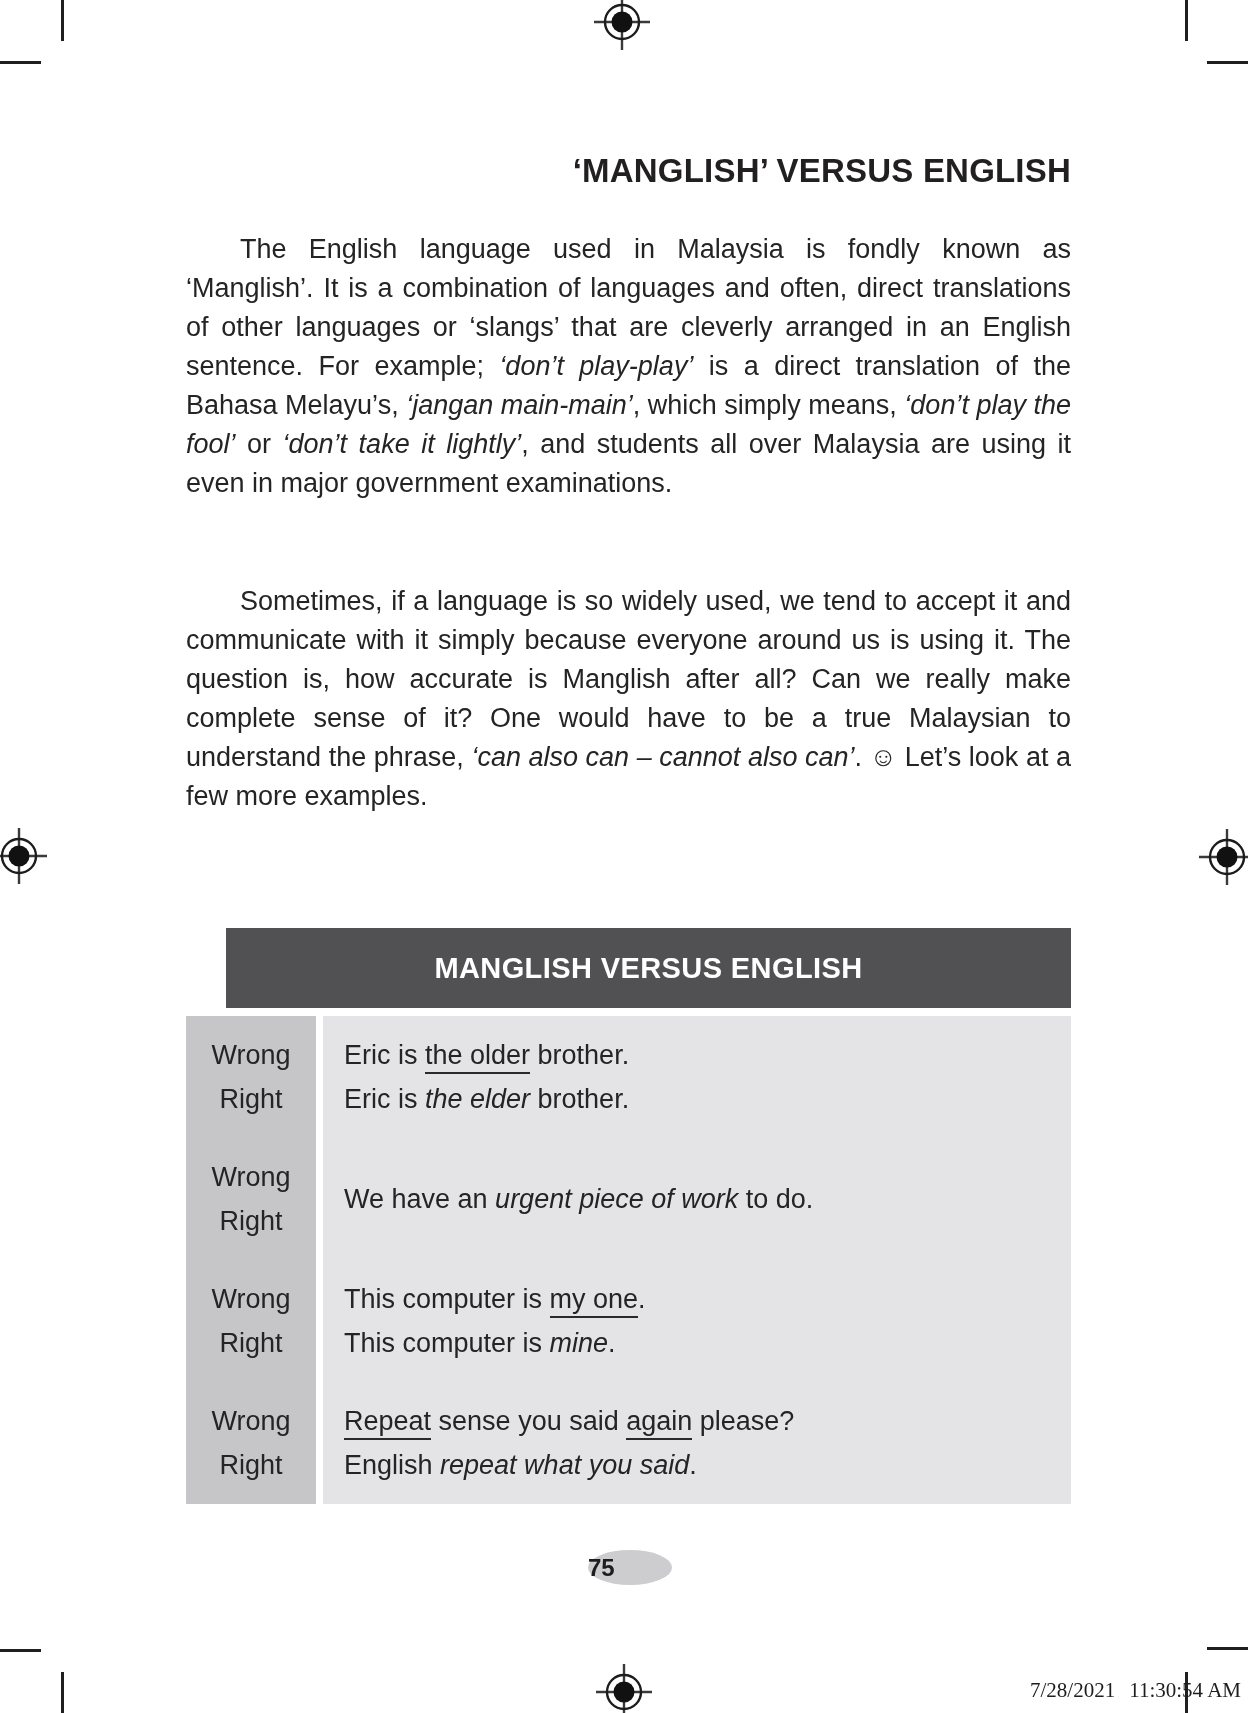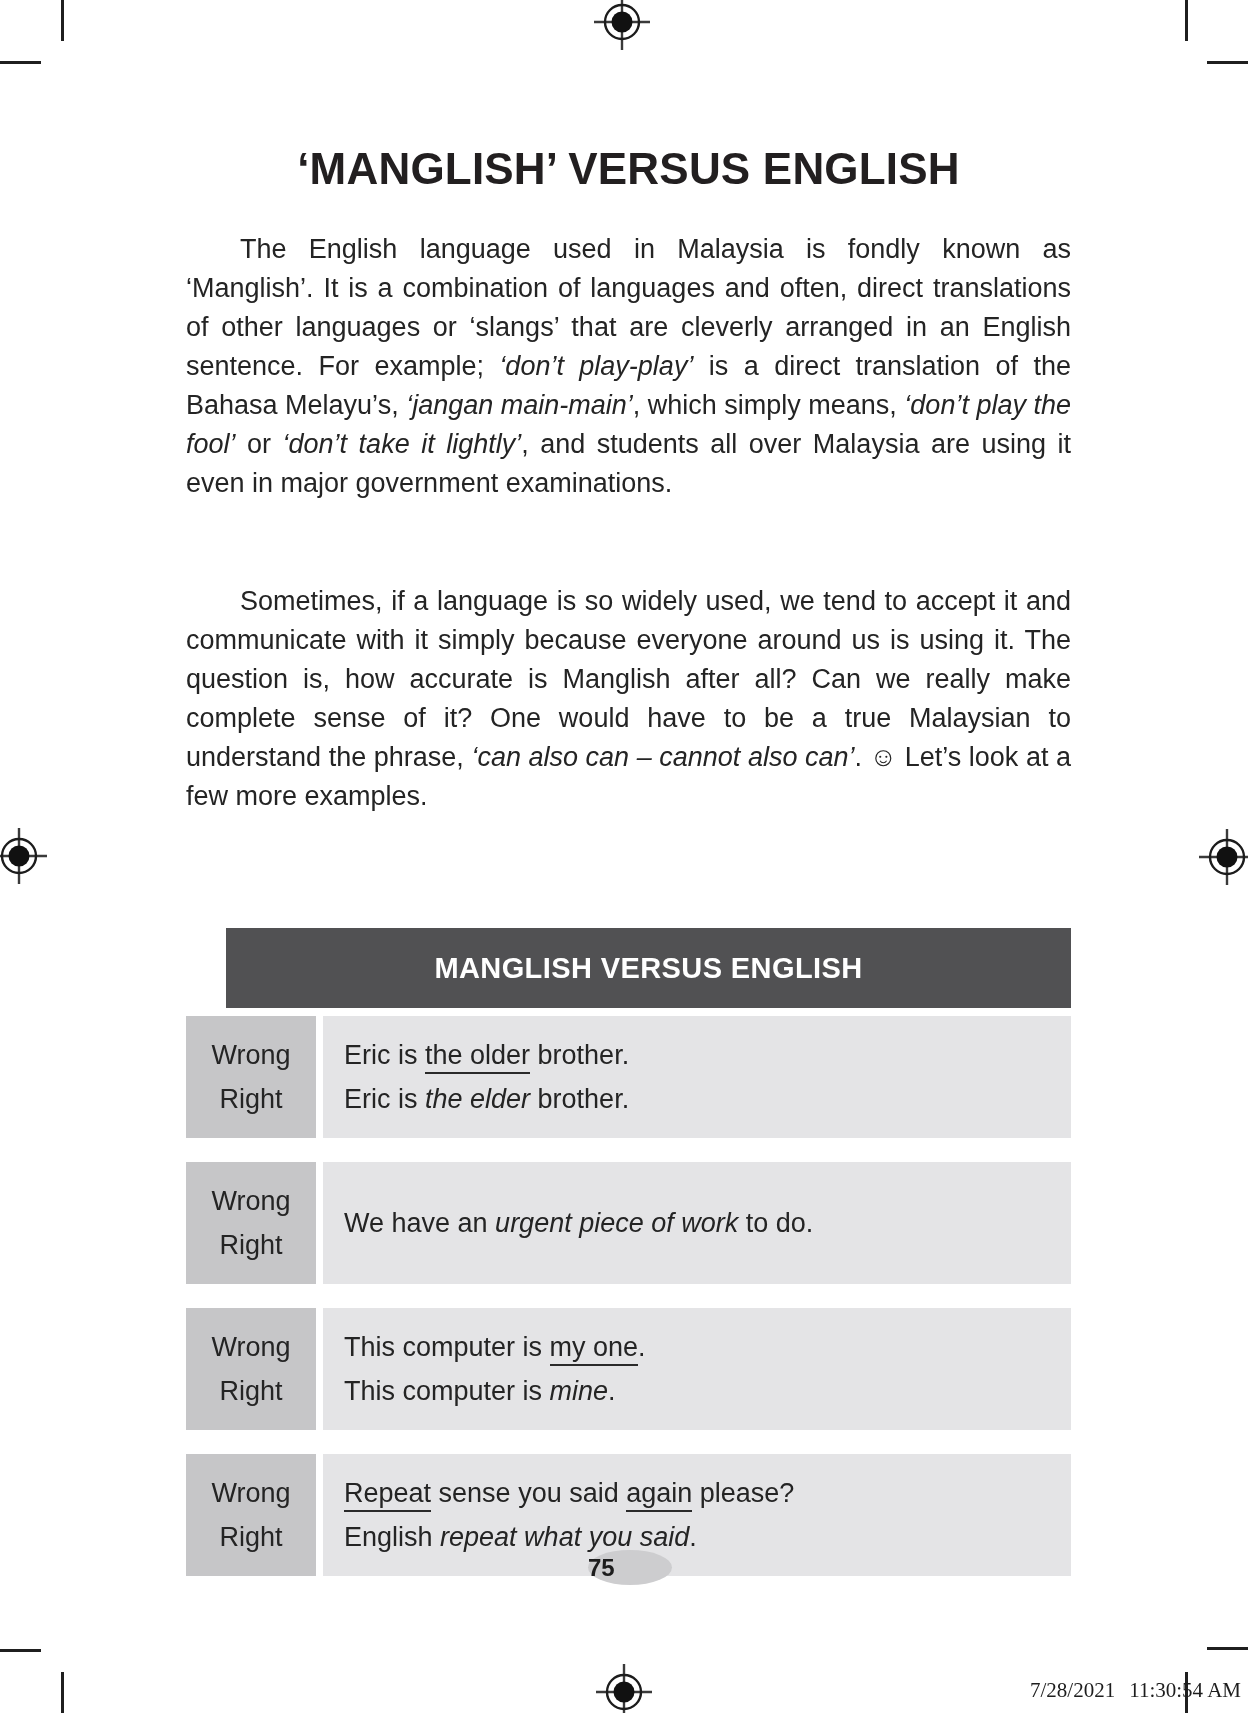--- a/index.html
+++ b/index.html
@@ -17,38 +17,38 @@
   .crop { position:absolute; background:#1f1f1f; }
   .crop.v { width:2.5px; height:41px; }
   .crop.h { width:41px; height:2.5px; }
 
   
   .regmark { position:absolute; width:56px; height:56px; }
 
   
   .content { position:absolute; left:186px; width:885px; }
 
-  .title { top:144px; text-align:center; font-size:44px; color:#221f20;
+  .title { top:152px; text-align:right; font-size:33px; color:#221f20;
            letter-spacing:0.2px; }
   .title .b { font-weight:bold; }
 
   .para { font-size:27px; line-height:39px; text-align:justify;
           text-indent:54px; color:#242424; }
   .p1 { top:230px; }
   .p2 { top:582px; }
   .i { font-style:italic; }
   .u { border-bottom:2.5px solid #2a2a2a; padding-bottom:2px; }
 
   
   .g-table { top:928px; }
   .g-thead { height:80px; background:var(--header-bg); color:#ffffff;
              font-weight:bold; font-size:29px; letter-spacing:0.4px;
              display:flex; align-items:center; justify-content:center;
              margin-bottom:8px;margin-left:40px; }
-  .g-row { display:flex; height:122px; margin-bottom:24px; }
+  .g-row { display:flex; height:122px; margin-bottom:0; }
   .g-label { width:130px; background:var(--label-bg); margin-right:7px;
              display:flex; flex-direction:column; justify-content:center;
              align-items:center; font-size:27px; line-height:44px;
              color:#242424; }
   .g-content { flex:1; background:var(--content-bg);
                display:flex; flex-direction:column; justify-content:center;
                padding-left:21px; font-size:27px; line-height:44px;
                color:#242424; }
 
   

